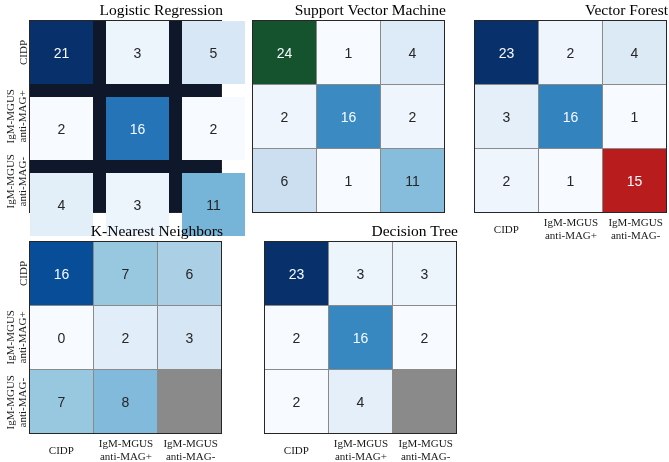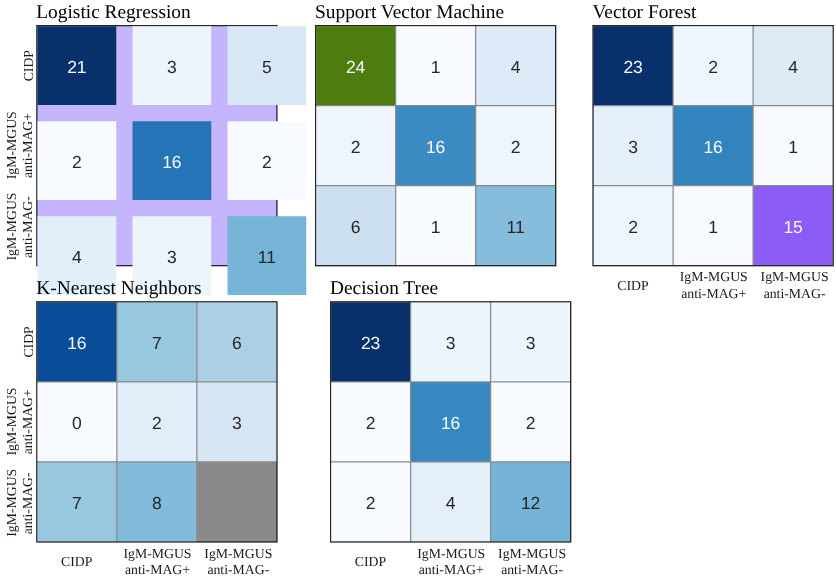--- a/index.html
+++ b/index.html
@@ -3,21 +3,21 @@
 <meta charset="utf-8">
 <style>
   html,body{margin:0;padding:0;background:#ffffff;}
   body{width:669px;height:462px;overflow:hidden;}
   #figure{
     position:relative;width:669px;height:462px;background:#ffffff;
     font-family:"Liberation Serif","DejaVu Serif",serif;color:#1a1a1a;
   }
   .panel{position:absolute;}
   .ptitle{
-    height:20px;line-height:20px;text-align:left;
+    height:20px;line-height:20px;text-align:right;
     font-size:15.5px;color:#000000;white-space:nowrap;
   }
   .prow{display:flex;align-items:stretch;}
   .ycol{width:27px;display:flex;flex-direction:column;}
   .yblock{flex:1;display:flex;align-items:center;justify-content:flex-end;overflow:visible;}
   .yrot{
     writing-mode:vertical-rl;transform:rotate(180deg);
     font-size:11px;line-height:1.12;text-align:center;white-space:nowrap;
   }
   .yrot .lbl-line{display:block;}
@@ -58,38 +58,38 @@
               <span class="lbl-line">anti-MAG+</span>
             </div>
           </div>
           <div class="yblock">
             <div class="yrot" style="color: rgb(26, 26, 26);">
               <span class="lbl-line">IgM-MGUS</span>
               <span class="lbl-line">anti-MAG-</span>
             </div>
           </div>
         </div>
-        <div class="matrix" style="border-color: rgb(38, 38, 38); background: #c4b5fd; gap: 13px;">
+        <div class="matrix" style="border-color: rgb(38, 38, 38); background: #0f172a; gap: 13px;">
           <div class="cell" style="background: rgb(8, 48, 107); color: rgb(247, 251, 255);">21</div>
           <div class="cell" style="background: rgb(236, 244, 252); color: rgb(38, 38, 38);">3</div>
           <div class="cell" style="background: rgb(216, 231, 245); color: rgb(38, 38, 38);">5</div>
           <div class="cell" style="background: rgb(247, 251, 255); color: rgb(38, 38, 38);">2</div>
           <div class="cell" style="background: rgb(36, 116, 183); color: rgb(247, 251, 255);">16</div>
           <div class="cell" style="background: rgb(247, 251, 255); color: rgb(38, 38, 38);">2</div>
           <div class="cell" style="background: rgb(226, 238, 248); color: rgb(38, 38, 38);">4</div>
           <div class="cell" style="background: rgb(236, 244, 252); color: rgb(38, 38, 38);">3</div>
           <div class="cell" style="background: rgb(118, 180, 216); color: rgb(38, 38, 38);">11</div>
         </div>
       </div>
     </div>
     <div class="panel" style="left: 252px; top: 0px;">
       <div class="ptitle" style="width: 194px;">Support Vector Machine</div>
       <div class="prow">
         <div class="matrix" style="border-color: rgb(38, 38, 38); background: rgb(138, 138, 138);">
-          <div class="cell" style="background: #4d7c0f; color: rgb(247, 251, 255); text-align: right;">24</div>
+          <div class="cell" style="background: #14532d; color: rgb(247, 251, 255); text-align: right;">24</div>
           <div class="cell" style="background: rgb(247, 251, 255); color: rgb(38, 38, 38);">1</div>
           <div class="cell" style="background: rgb(221, 234, 247); color: rgb(38, 38, 38);">4</div>
           <div class="cell" style="background: rgb(238, 245, 252); color: rgb(38, 38, 38);">2</div>
           <div class="cell" style="background: rgb(59, 139, 194); color: rgb(247, 251, 255);">16</div>
           <div class="cell" style="background: rgb(238, 245, 252); color: rgb(38, 38, 38);">2</div>
           <div class="cell" style="background: rgb(204, 223, 241); color: rgb(38, 38, 38);">6</div>
           <div class="cell" style="background: rgb(247, 251, 255); color: rgb(38, 38, 38);">1</div>
           <div class="cell" style="background: rgb(134, 189, 220); color: rgb(38, 38, 38);">11</div>
         </div>
       </div>
@@ -99,21 +99,21 @@
       <div class="prow">
         <div class="matrix" style="border-color: rgb(38, 38, 38); background: rgb(138, 138, 138);">
           <div class="cell" style="background: rgb(8, 48, 107); color: rgb(247, 251, 255);">23</div>
           <div class="cell" style="background: rgb(238, 245, 252); color: rgb(38, 38, 38);">2</div>
           <div class="cell" style="background: rgb(220, 234, 246); color: rgb(38, 38, 38);">4</div>
           <div class="cell" style="background: rgb(229, 239, 249); color: rgb(38, 38, 38);">3</div>
           <div class="cell" style="background: rgb(51, 131, 190); color: rgb(247, 251, 255);">16</div>
           <div class="cell" style="background: rgb(247, 251, 255); color: rgb(38, 38, 38);">1</div>
           <div class="cell" style="background: rgb(238, 245, 252); color: rgb(38, 38, 38);">2</div>
           <div class="cell" style="background: rgb(247, 251, 255); color: rgb(38, 38, 38);">1</div>
-          <div class="cell" style="background: #8b5cf6; color: rgb(247, 251, 255);">15</div>
+          <div class="cell" style="background: #b91c1c; color: rgb(247, 251, 255);">15</div>
         </div>
       </div>
       <div class="xrow">
         <div class="xblock" style="color: rgb(26, 26, 26);">
           <div class="lbl-line">CIDP</div>
         </div>
         <div class="xblock" style="color: rgb(26, 26, 26);">
           <div class="lbl-line">IgM-MGUS</div>
           <div class="lbl-line">anti-MAG+</div>
         </div>
@@ -175,21 +175,20 @@
       <div class="prow">
         <div class="matrix" style="border-color: rgb(38, 38, 38); background: rgb(138, 138, 138);">
           <div class="cell" style="background: rgb(8, 48, 107); color: rgb(247, 251, 255);">23</div>
           <div class="cell" style="background: rgb(237, 245, 252); color: rgb(38, 38, 38);">3</div>
           <div class="cell" style="background: rgb(237, 245, 252); color: rgb(38, 38, 38);">3</div>
           <div class="cell" style="background: rgb(247, 251, 255); color: rgb(38, 38, 38);">2</div>
           <div class="cell" style="background: rgb(55, 135, 192); color: rgb(247, 251, 255);">16</div>
           <div class="cell" style="background: rgb(247, 251, 255); color: rgb(38, 38, 38);">2</div>
           <div class="cell" style="background: rgb(247, 251, 255); color: rgb(38, 38, 38);">2</div>
           <div class="cell" style="background: rgb(228, 239, 249); color: rgb(38, 38, 38);">4</div>
-          <div class="cell" style="background: rgb(117, 179, 216); color: rgb(38, 38, 38);">12</div>
         </div>
       </div>
       <div class="xrow">
         <div class="xblock" style="color: rgb(26, 26, 26);">
           <div class="lbl-line">CIDP</div>
         </div>
         <div class="xblock" style="color: rgb(26, 26, 26);">
           <div class="lbl-line">IgM-MGUS</div>
           <div class="lbl-line">anti-MAG+</div>
         </div>

